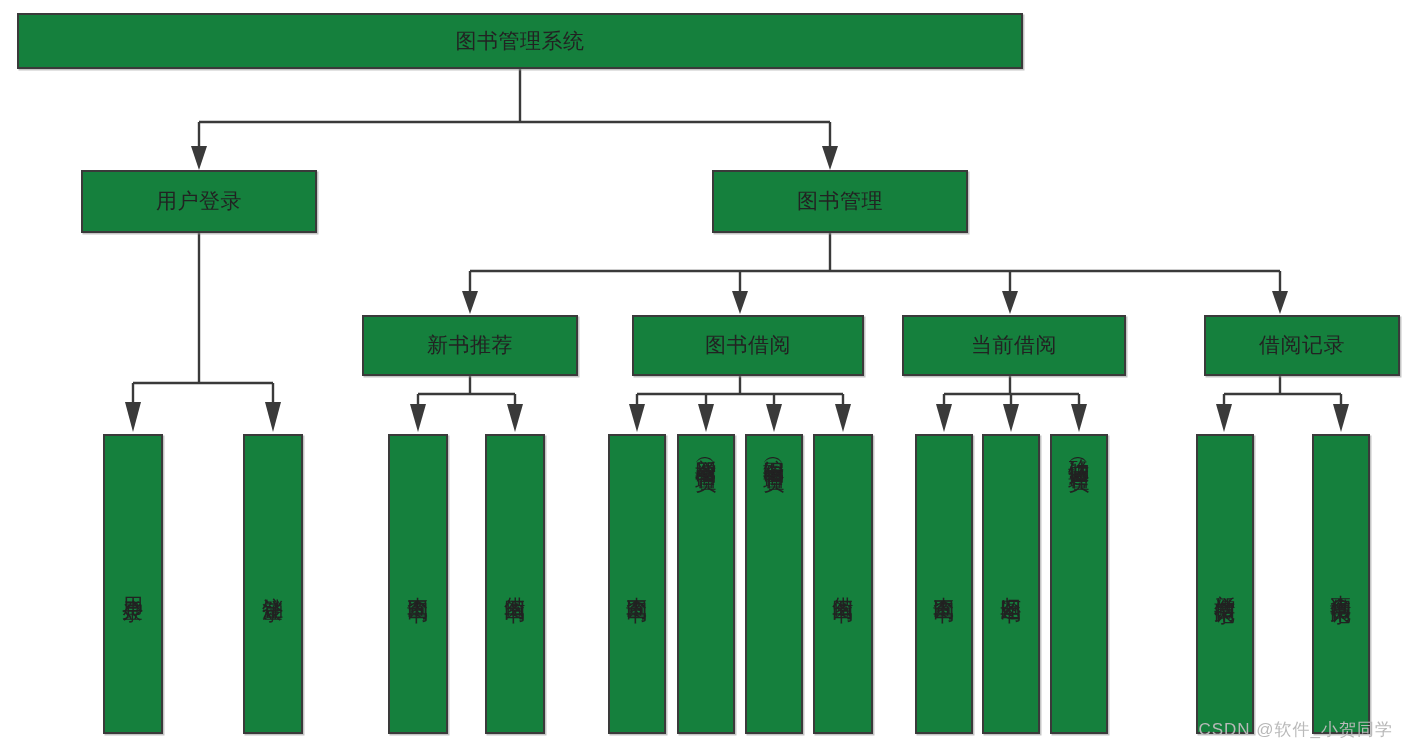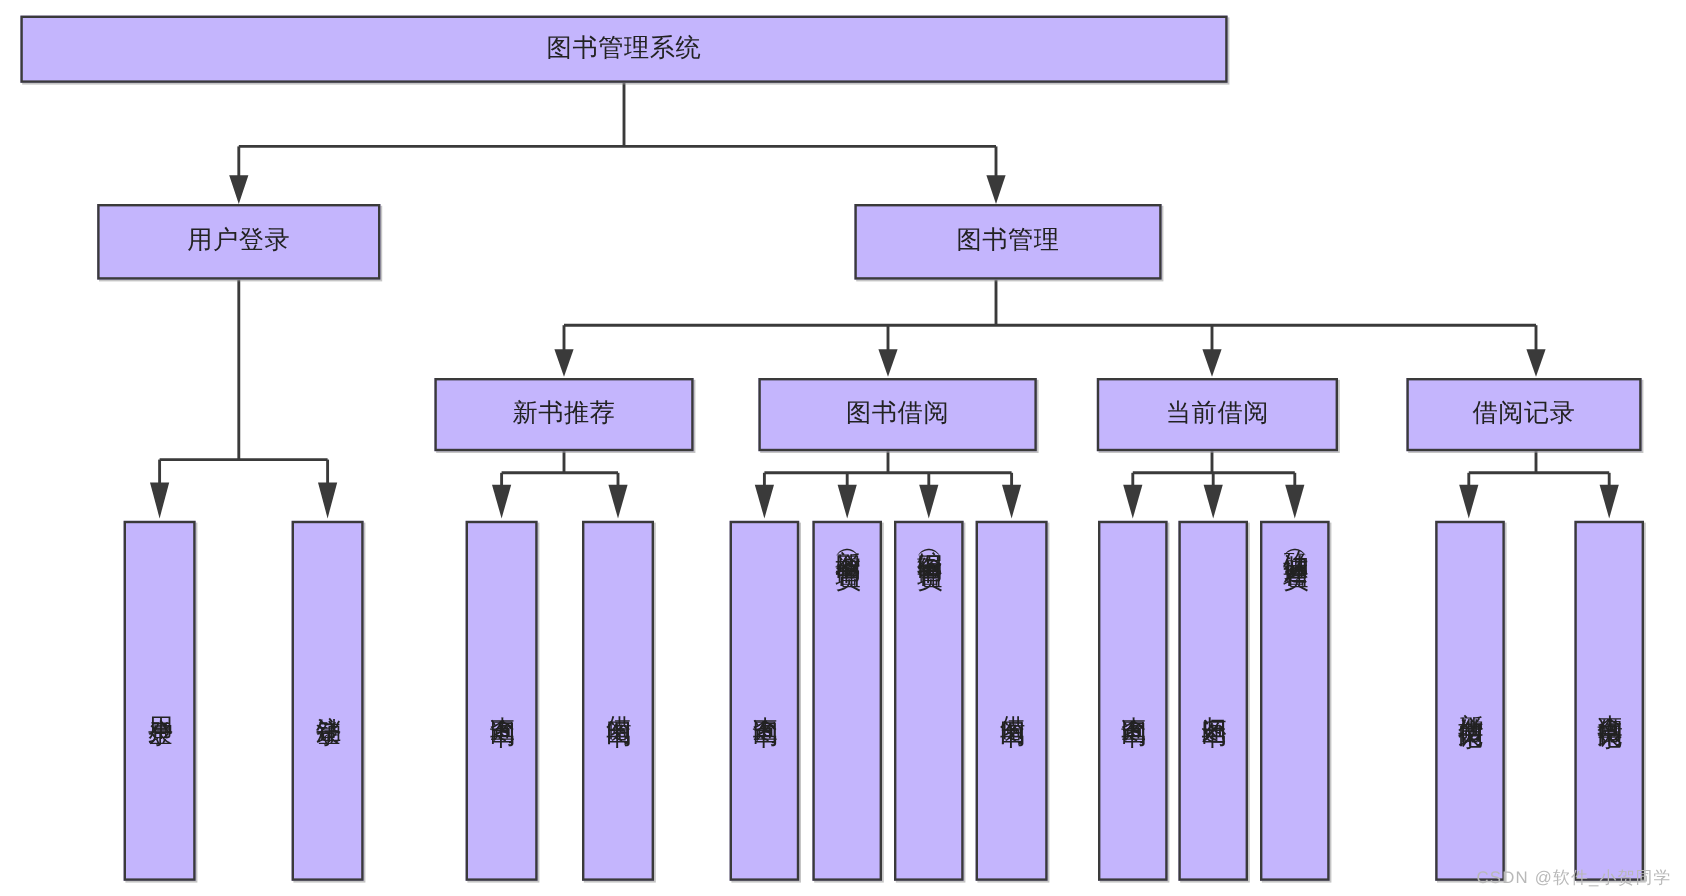--- a/index.html
+++ b/index.html
@@ -12,21 +12,21 @@
     width:1405px;
     height:747px;
     background:#ffffff;
     overflow:hidden;
   }
   
   .node{
     position:absolute;
     box-sizing:border-box;
     border:2px solid #3a3a3a;
-    background:#c4b5fd;
+    background:#15803d;
     display:flex;
     align-items:center;
     justify-content:center;
     box-shadow:1.5px 1.5px 0 rgba(150,150,150,.55);
   }
   .node .lbl{
     font-size:21px;
     line-height:1.18;
     letter-spacing:.5px;
     color:#222;
@@ -56,21 +56,21 @@
     width:1405px;height:747px;
     pointer-events:none;
   }
   .wire{stroke:#3a3a3a;stroke-width:2.4;fill:none;}
   .arrow{fill:#3a3a3a;}
   
   #watermark{
     position:absolute;
     right:12px;
     bottom:6px;
-    font-size:14px;
+    font-size:17px;
     color:#b9b9b9;
     letter-spacing:1px;
     white-space:nowrap;
     user-select:none;
   }
 </style>
 </head>
 <body>
 
 <div id="canvas">
@@ -147,24 +147,24 @@
   <div class="node horiz" style="left:712px;top:170px;width:256px;height:63px;">
     <span class="lbl">图书管理</span>
   </div>
 
   <div class="node horiz" style="left:362px;top:315px;width:216px;height:61px;align-items:center;">
     <span class="lbl">新书推荐</span>
   </div>
   <div class="node horiz" style="left:632px;top:315px;width:232px;height:61px;">
     <span class="lbl">图书借阅</span>
   </div>
-  <div class="node horiz" style="left:902px;top:315px;width:201px;height:61px;margin-left:12px;">
+  <div class="node horiz" style="left:902px;top:315px;width:224px;height:61px;">
     <span class="lbl">当前借阅</span>
   </div>
-  <div class="node horiz" style="left:1172px;top:315px;width:196px;height:61px;">
+  <div class="node horiz" style="left:1204px;top:315px;width:196px;height:61px;">
     <span class="lbl">借阅记录</span>
   </div>
 
   <div class="node vert mid" style="left:103px;top:434px;width:60px;height:300px;">
     <span class="lbl">用户登录</span>
   </div>
   <div class="node vert mid" style="left:243px;top:434px;width:60px;height:300px;">
     <span class="lbl">注销登录</span>
   </div>
 

